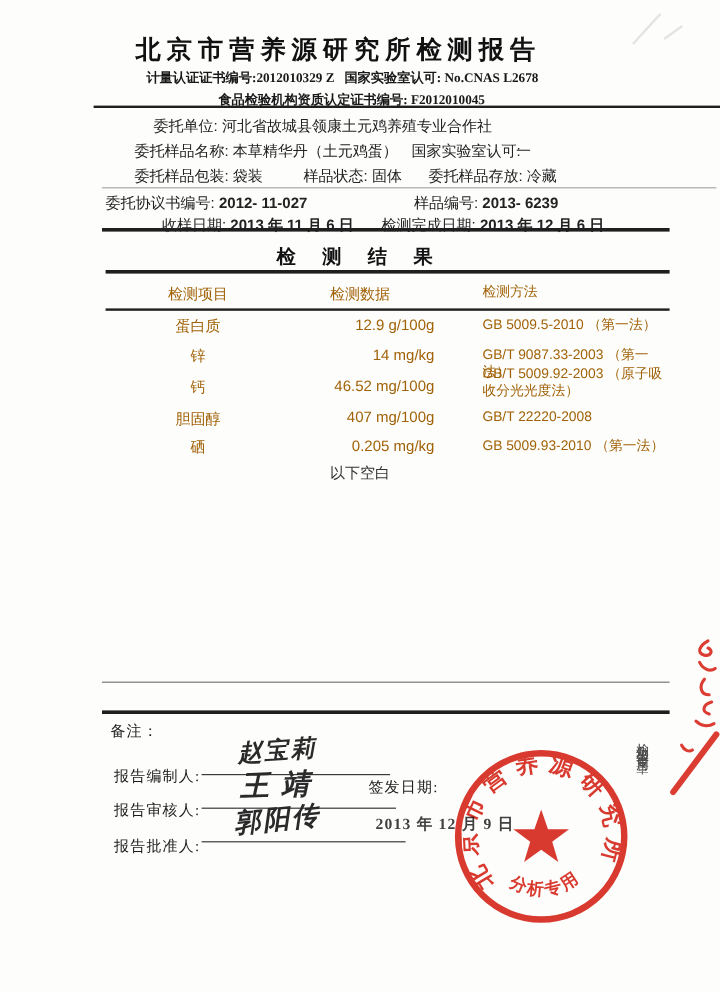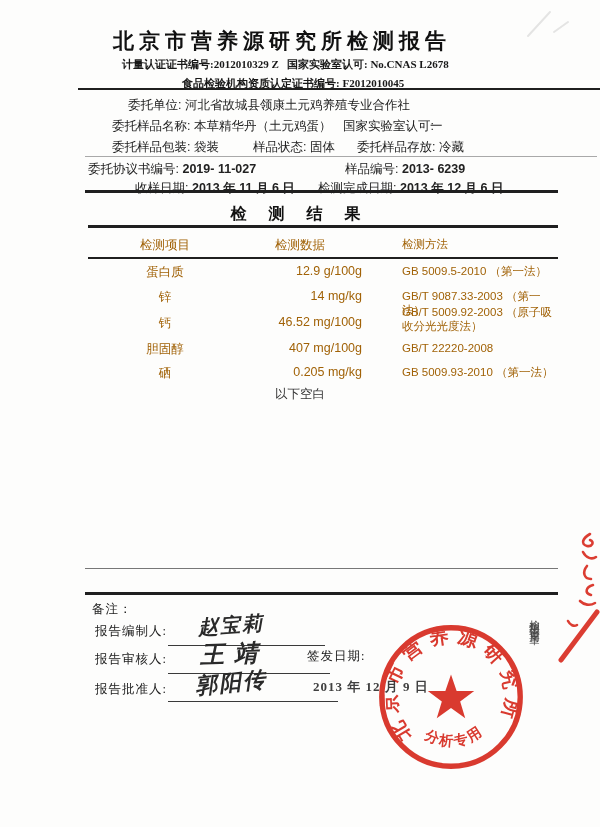--- a/index.html
+++ b/index.html
@@ -21,21 +21,21 @@
     top:204px;left:0;width:600px;text-align:center;
     font-size:16px;font-weight:700;letter-spacing:9px;color:#111;
   }
   .th,.td{position:absolute;font-family:"Liberation Sans","DejaVu Sans",sans-serif;font-size:12.5px;color:#a16207;}
   .c1{left:118px;width:94px;text-align:center;}
   .c2{left:238px;width:124px;text-align:right;}
   .c3{left:402px;width:160px;text-align:left;font-size:11.5px;white-space:normal;line-height:1.25;}
   .trow{position:absolute;left:0;top:0;width:600px;height:0;}
   .blank-note{top:386px;left:238px;width:124px;text-align:center;font-family:"Liberation Sans","DejaVu Sans",sans-serif;font-size:12.5px;color:#333;}
   .remark-label{top:601px;left:92px;font-size:12.5px;color:#1b1b1b;letter-spacing:1px;}
-  .sig-label{font-size:12.5px;color:#1b1b1b;letter-spacing:1px;}
+  .sig-label{font-size:12.5px;color:#1b1b1b;letter-spacing:1px;margin-top:16px;}
   .sig-line{position:absolute;height:1px;background:#3a3a3a;}
   .signature{
     position:absolute;font-size:21px;font-weight:700;color:#2a2a2a;
     transform:rotate(-4deg);letter-spacing:2px;font-style:italic;
   }
   .issue{font-size:12.5px;letter-spacing:1px;color:#1b1b1b;}
   .issue-date{font-size:13px;font-weight:700;color:#404040;letter-spacing:1px;}
   .footer{top:784px;left:0;width:600px;text-align:center;font-size:11.5px;font-weight:700;color:#222;}
   .side-vertical{
     top:611px;left:528px;writing-mode:vertical-rl;
@@ -75,21 +75,21 @@
     <span>样品状态:</span>
     <span>固体</span>
   </div>
   <div class="abs info" style="top:139px;left:357px;">
     <span>委托样品存放:</span>
     <span>冷藏</span>
   </div>
   <div class="rule" style="top:156px;left:85px;width:512px;height:1px;background:#a9a9a9;"></div>
   <div class="abs info" style="top:161px;left:88px;">
     <span>委托协议书编号:</span>
-    <b>2019- 11-027</b>
+    <b>2012- 11-027</b>
   </div>
   <div class="abs info" style="top:161px;left:345px;">
     <span>样品编号:</span>
     <b>2013- 6239</b>
   </div>
   <div class="abs info" style="top:180px;left:135px;">
     <span>收样日期:</span>
     <b>2013 年 11 月 6 日</b>
   </div>
   <div class="abs info" style="top:180px;left:318px;">

